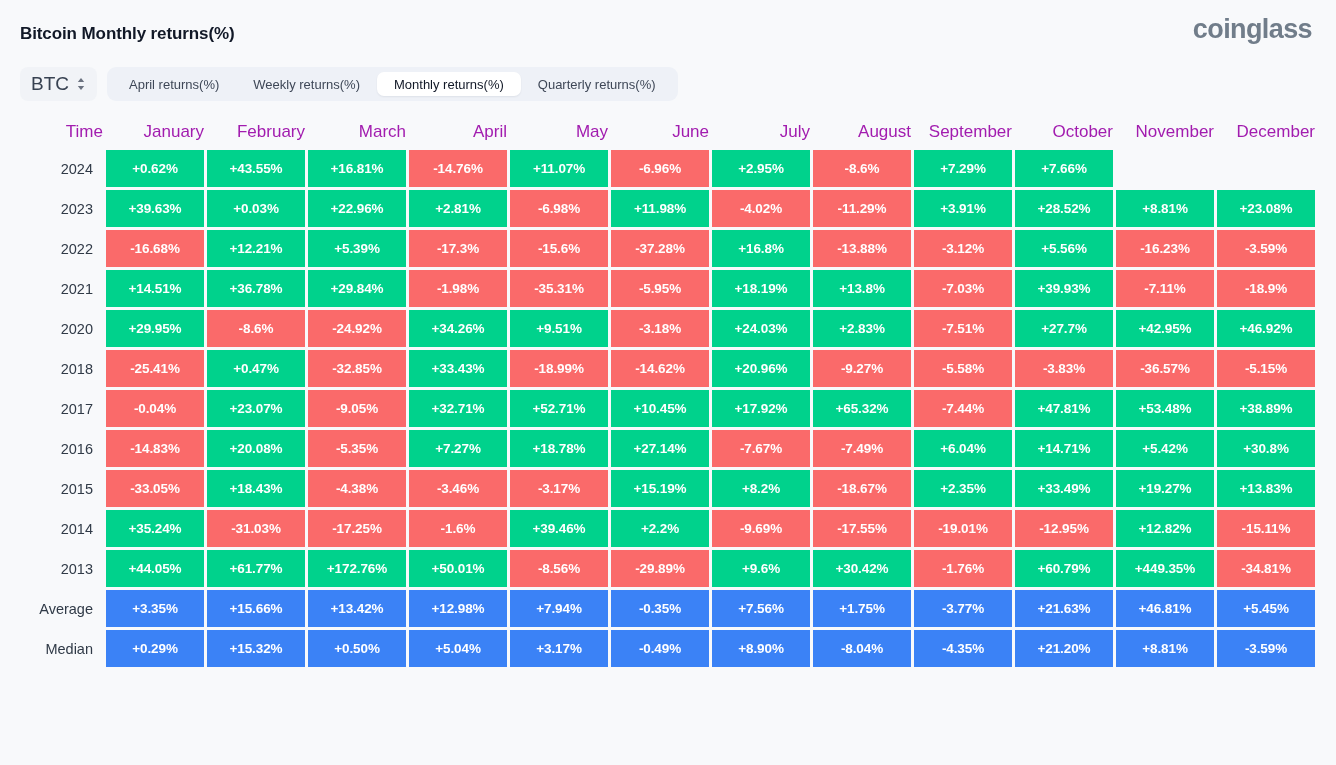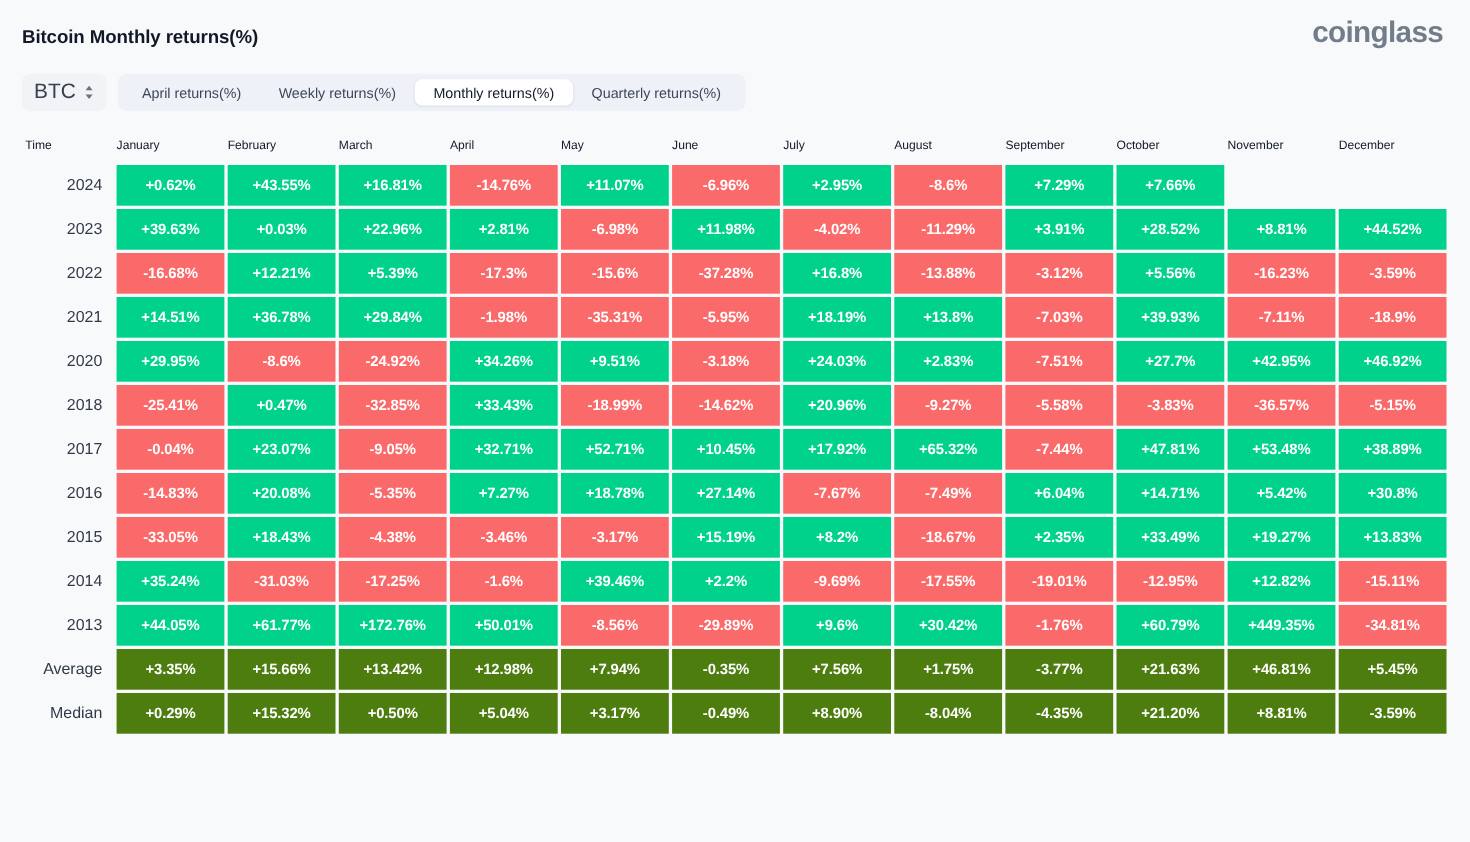--- a/index.html
+++ b/index.html
@@ -116,24 +116,24 @@
   }
   table.returns th,
   table.returns td {
     padding: 0;
     margin: 0;
   }
   col.c-time { width: 80px; }
 
   thead th {
     height: 30px;
-    font-size: 11px;
+    font-size: 17px;
     font-weight: normal;
-    color: #0f172a;
-    text-align: left;
+    color: #a21caf;
+    text-align: right;
     vertical-align: middle;
     background: transparent;
   }
 
   tbody th.rowlabel {
     height: 37px;
     font-size: 14.5px;
     font-weight: normal;
     color: #303a47;
     text-align: right;
@@ -146,21 +146,21 @@
     height: 37px;
     text-align: center;
     vertical-align: middle;
     font-size: 13.5px;
     font-weight: bold;
     color: #ffffff;
     letter-spacing: -0.1px;
   }
   td.pos { background: #00d28c; }
   td.neg { background: #fa6a6a; }
-  td.neutral { background: #4d7c0f; }
+  td.neutral { background: #3b82f6; }
   td.empty { background: transparent; }
 </style>
 </head>
 <body>
 
 <div class="page">
 
   <div class="topbar">
     <div class="page-title">Bitcoin Monthly returns(%)</div>
     <div class="brand">coinglass</div>
@@ -241,21 +241,21 @@
             <td class="cell pos" title="2023 February +0.03%">+0.03%</td>
             <td class="cell pos" title="2023 March +22.96%">+22.96%</td>
             <td class="cell pos" title="2023 April +2.81%">+2.81%</td>
             <td class="cell neg" title="2023 May -6.98%">-6.98%</td>
             <td class="cell pos" title="2023 June +11.98%">+11.98%</td>
             <td class="cell neg" title="2023 July -4.02%">-4.02%</td>
             <td class="cell neg" title="2023 August -11.29%">-11.29%</td>
             <td class="cell pos" title="2023 September +3.91%">+3.91%</td>
             <td class="cell pos" title="2023 October +28.52%">+28.52%</td>
             <td class="cell pos" title="2023 November +8.81%">+8.81%</td>
-            <td class="cell pos" title="2023 December +12.18%">+44.52%</td>
+            <td class="cell pos" title="2023 December +12.18%">+23.08%</td>
           </tr>
           <tr>
             <th class="rowlabel">2022</th>
             <td class="cell neg" title="2022 January -16.68%">-16.68%</td>
             <td class="cell pos" title="2022 February +12.21%">+12.21%</td>
             <td class="cell pos" title="2022 March +5.39%">+5.39%</td>
             <td class="cell neg" title="2022 April -17.3%">-17.3%</td>
             <td class="cell neg" title="2022 May -15.6%">-15.6%</td>
             <td class="cell neg" title="2022 June -37.28%">-37.28%</td>
             <td class="cell pos" title="2022 July +16.8%">+16.8%</td>

